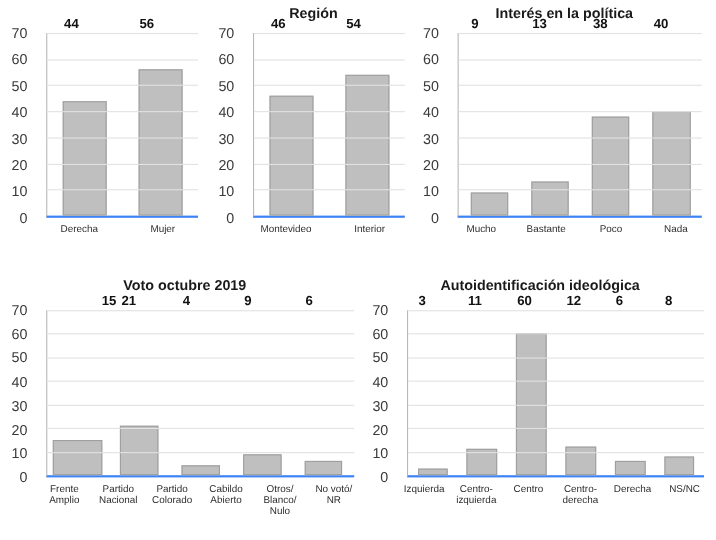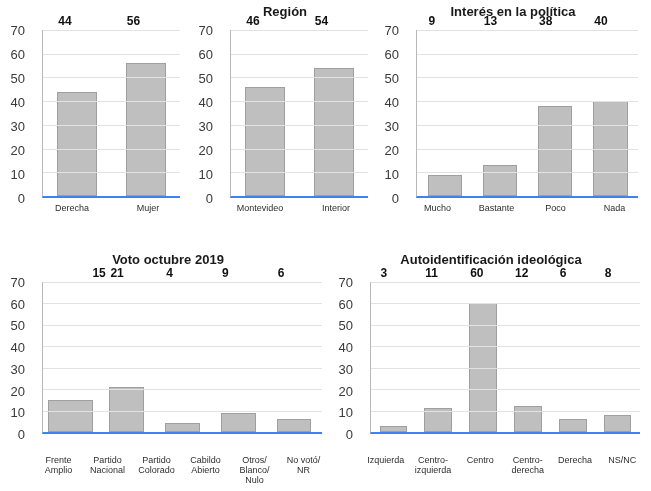--- a/index.html
+++ b/index.html
@@ -123,21 +123,21 @@
   
   #panel-sexo { left: 8px; top: 4px; width: 178px; height: 222px; }
   #panel-region { left: 196px; top: 4px; width: 178px; height: 222px; }
   #panel-interes { left: 382px; top: 4px; width: 262px; height: 222px; }
   #panel-voto { left: 8px; top: 252px; width: 320px; height: 236px; }
   #panel-ideologia { left: 336px; top: 252px; width: 310px; height: 236px; }
 
   .plot-small { position: absolute; left: 8px; right: 6px; top: 26px; height: 168px; }
   .plot-tall  { position: absolute; left: 8px; right: 6px; top: 30px; height: 152px; }
   .xrow-small { top: 196px; }
-  .xrow-tall  { top: 200px; justify-content: center; }
+  .xrow-tall  { top: 184px; justify-content: center; }
 </style>
 </head>
 <body>
 
 <div class="sheet">
 
   <div class="panel" id="panel-sexo">
     <div class="plot-wrap plot-small">
       <div class="y-axis">
           <div class="y-tick" style="top: 100%;">0</div>

